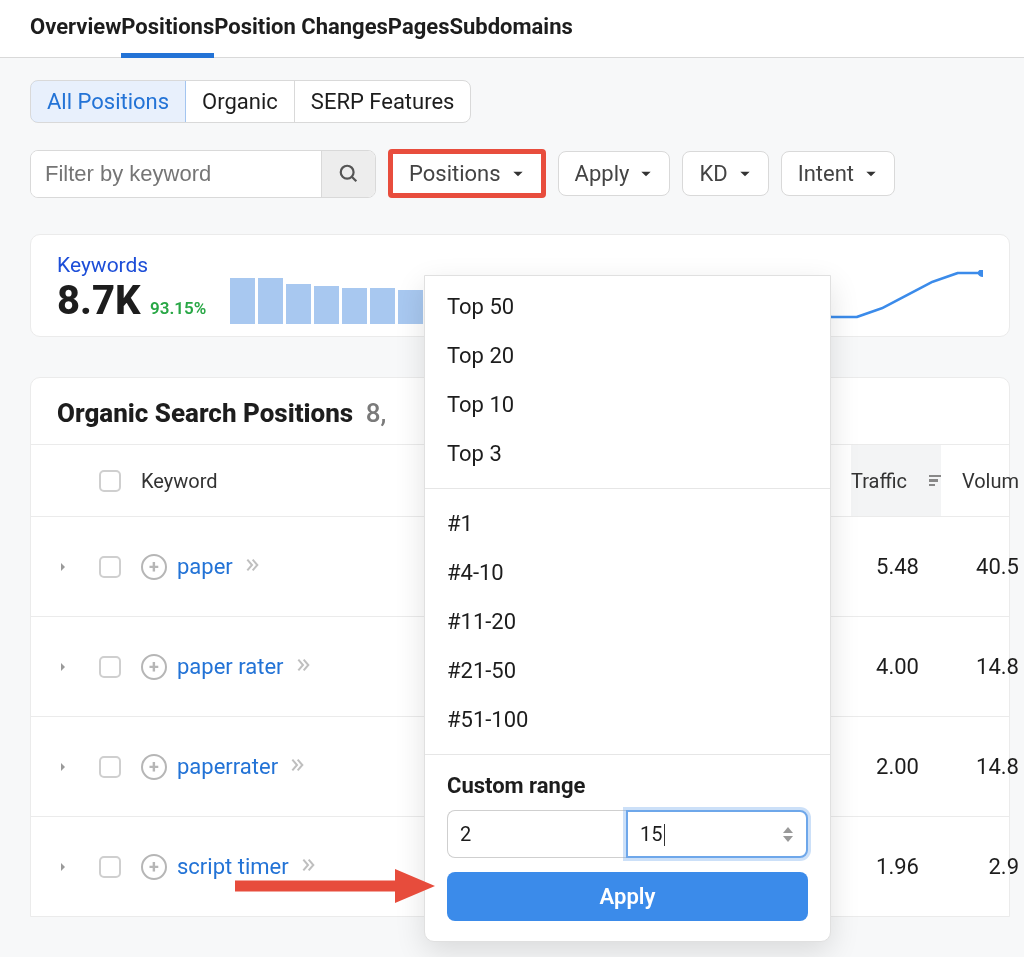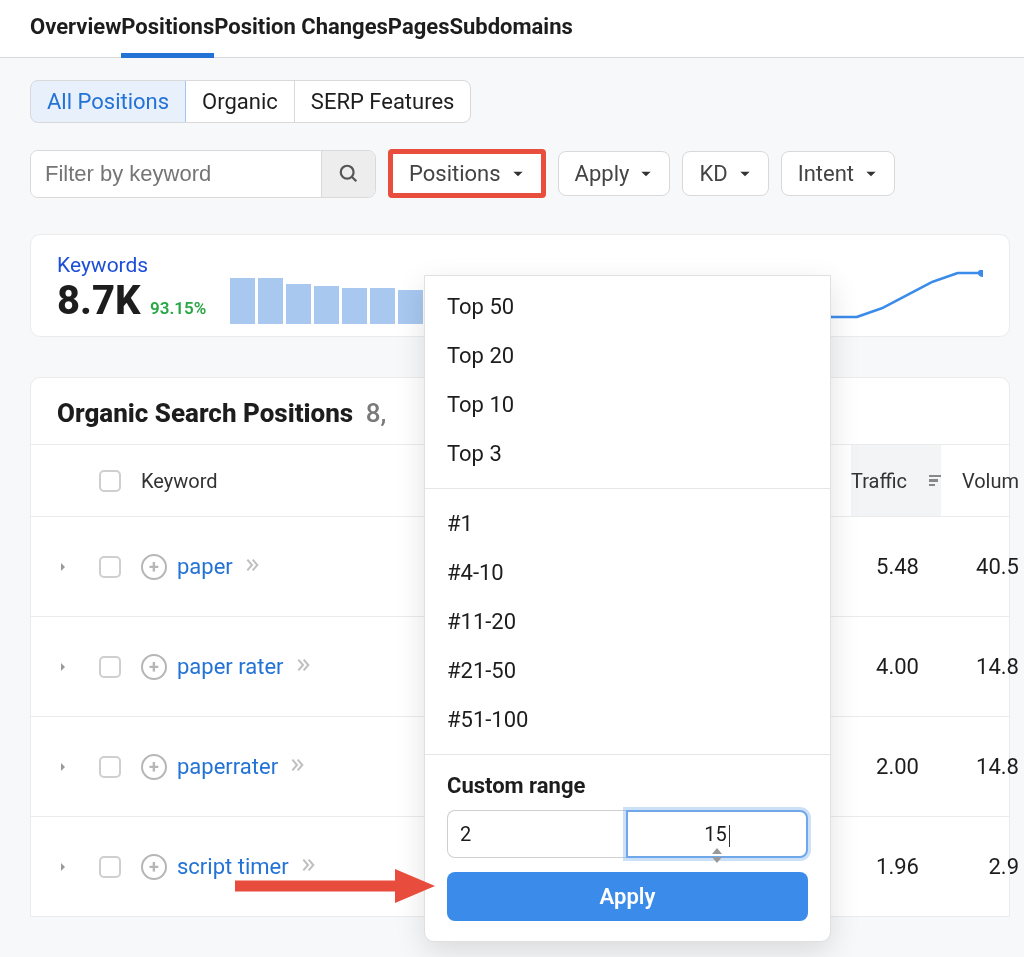--- a/index.html
+++ b/index.html
@@ -252,21 +252,20 @@
     align-items:center;
     justify-content:space-between;
     background:#fff;
   }
   .range-row .rinput.first { border-radius: 8px 0 0 8px; border-right: none; }
   .range-row .rinput.second {
     border-radius: 0 8px 8px 0;
     border: 2px solid #6ea7ea;
     box-shadow: 0 0 0 3px rgba(110,167,234,0.35);
     z-index:2;
-    flex-direction:column;
   }
   .range-row .rinput.second .val::after{
     content:""; display:inline-block; width:1px; height:22px; background:#333; margin-left:2px; vertical-align:middle;
   }
   .spinner {
     display:flex; flex-direction:column; gap:1px;
   }
   .spinner svg { display:block; }
   .apply-btn {
     margin-top: 14px;

